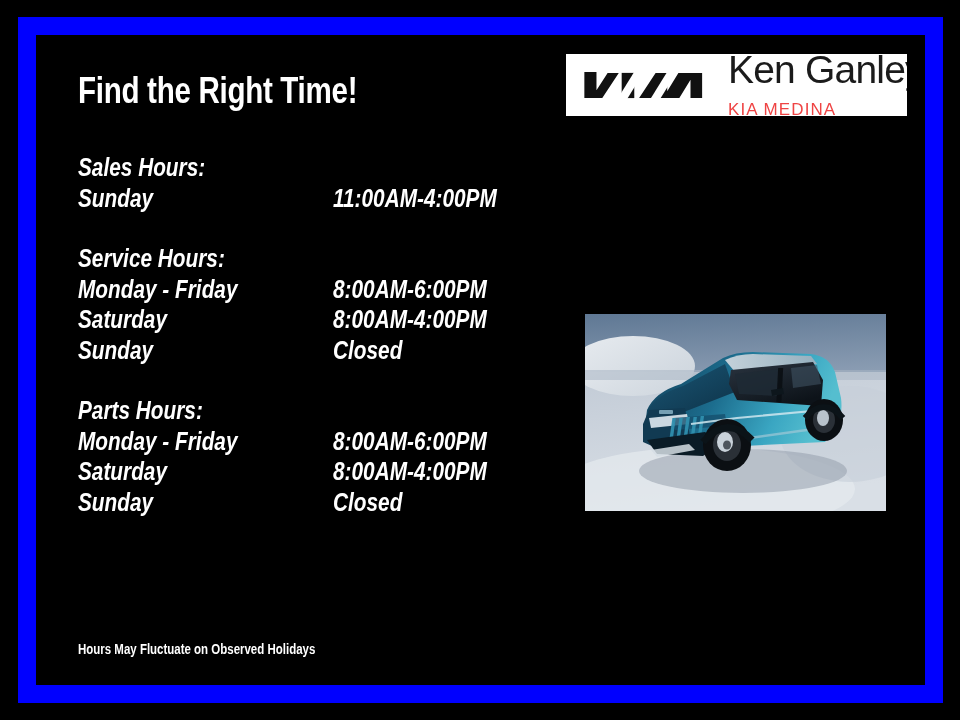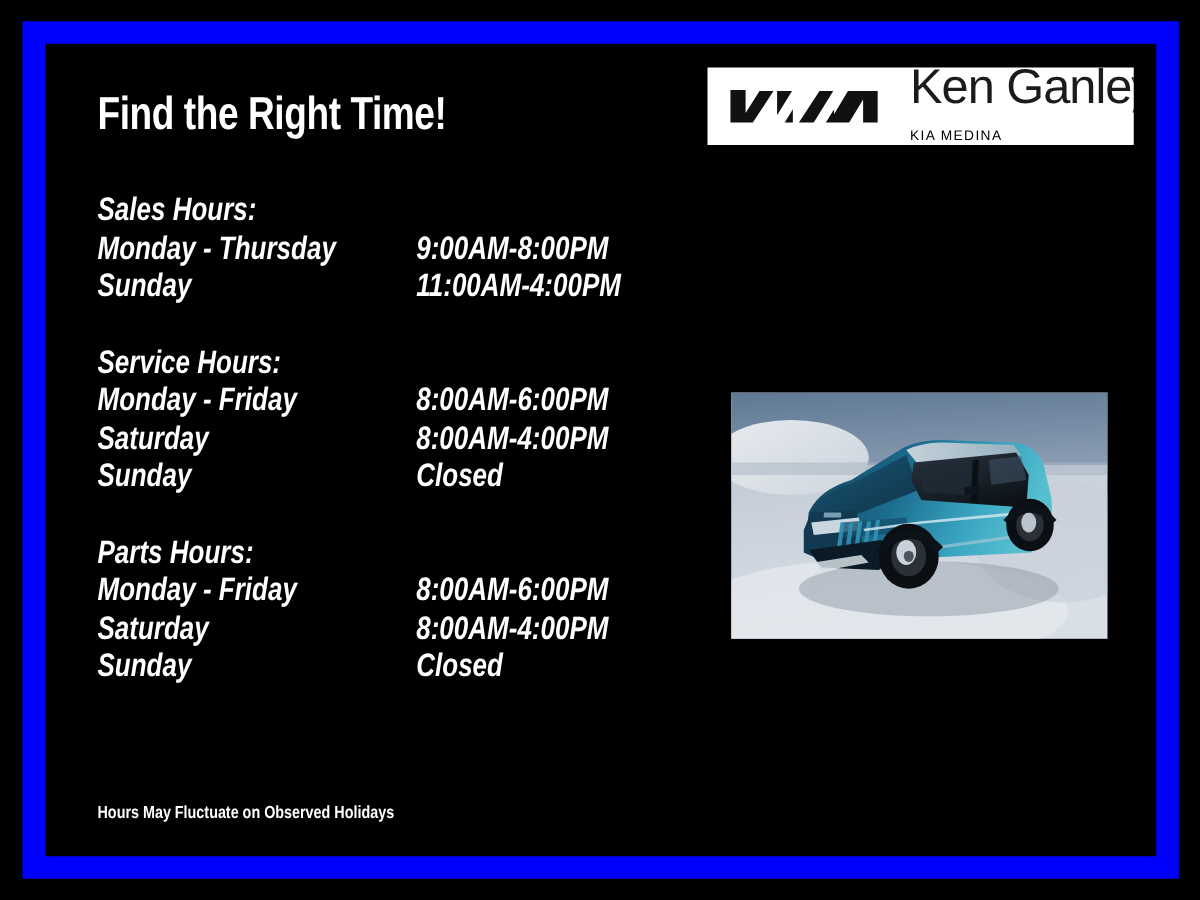--- a/index.html
+++ b/index.html
@@ -141,22 +141,22 @@
   }
   #dealer-name {
     color: #1b1b1b;
     font-size: 39px;
     font-weight: 400;
     letter-spacing: -0.8px;
     line-height: 31px;
     white-space: nowrap;
   }
   #dealer-sub {
-    color: #000000;
-    font-size: 11px;
+    color: #ef4444;
+    font-size: 17px;
     font-weight: 400;
     letter-spacing: 1.1px;
     line-height: 15px;
     margin-top: 17px;
     white-space: nowrap;
   }
 
   
   #vehicle-photo {
     position: absolute;
@@ -177,24 +177,20 @@
   <div id="blue-frame">
     <div id="inner-panel"></div>
   </div>
 
   <div id="page-title">Find the Right Time!</div>
 
   <div id="hours-block">
 
     <div class="hours-section">
       <div class="section-heading">Sales Hours:</div>
-      <div class="hours-row">
-        <span class="day-label">Monday - Thursday</span>
-        <span class="time-value">9:00AM-8:00PM</span>
-      </div>
       <div class="hours-row">
         <span class="day-label">Sunday</span>
         <span class="time-value">11:00AM-4:00PM</span>
       </div>
     </div>
 
     <div class="hours-section">
       <div class="section-heading">Service Hours:</div>
       <div class="hours-row">
         <span class="day-label">Monday - Friday</span>

